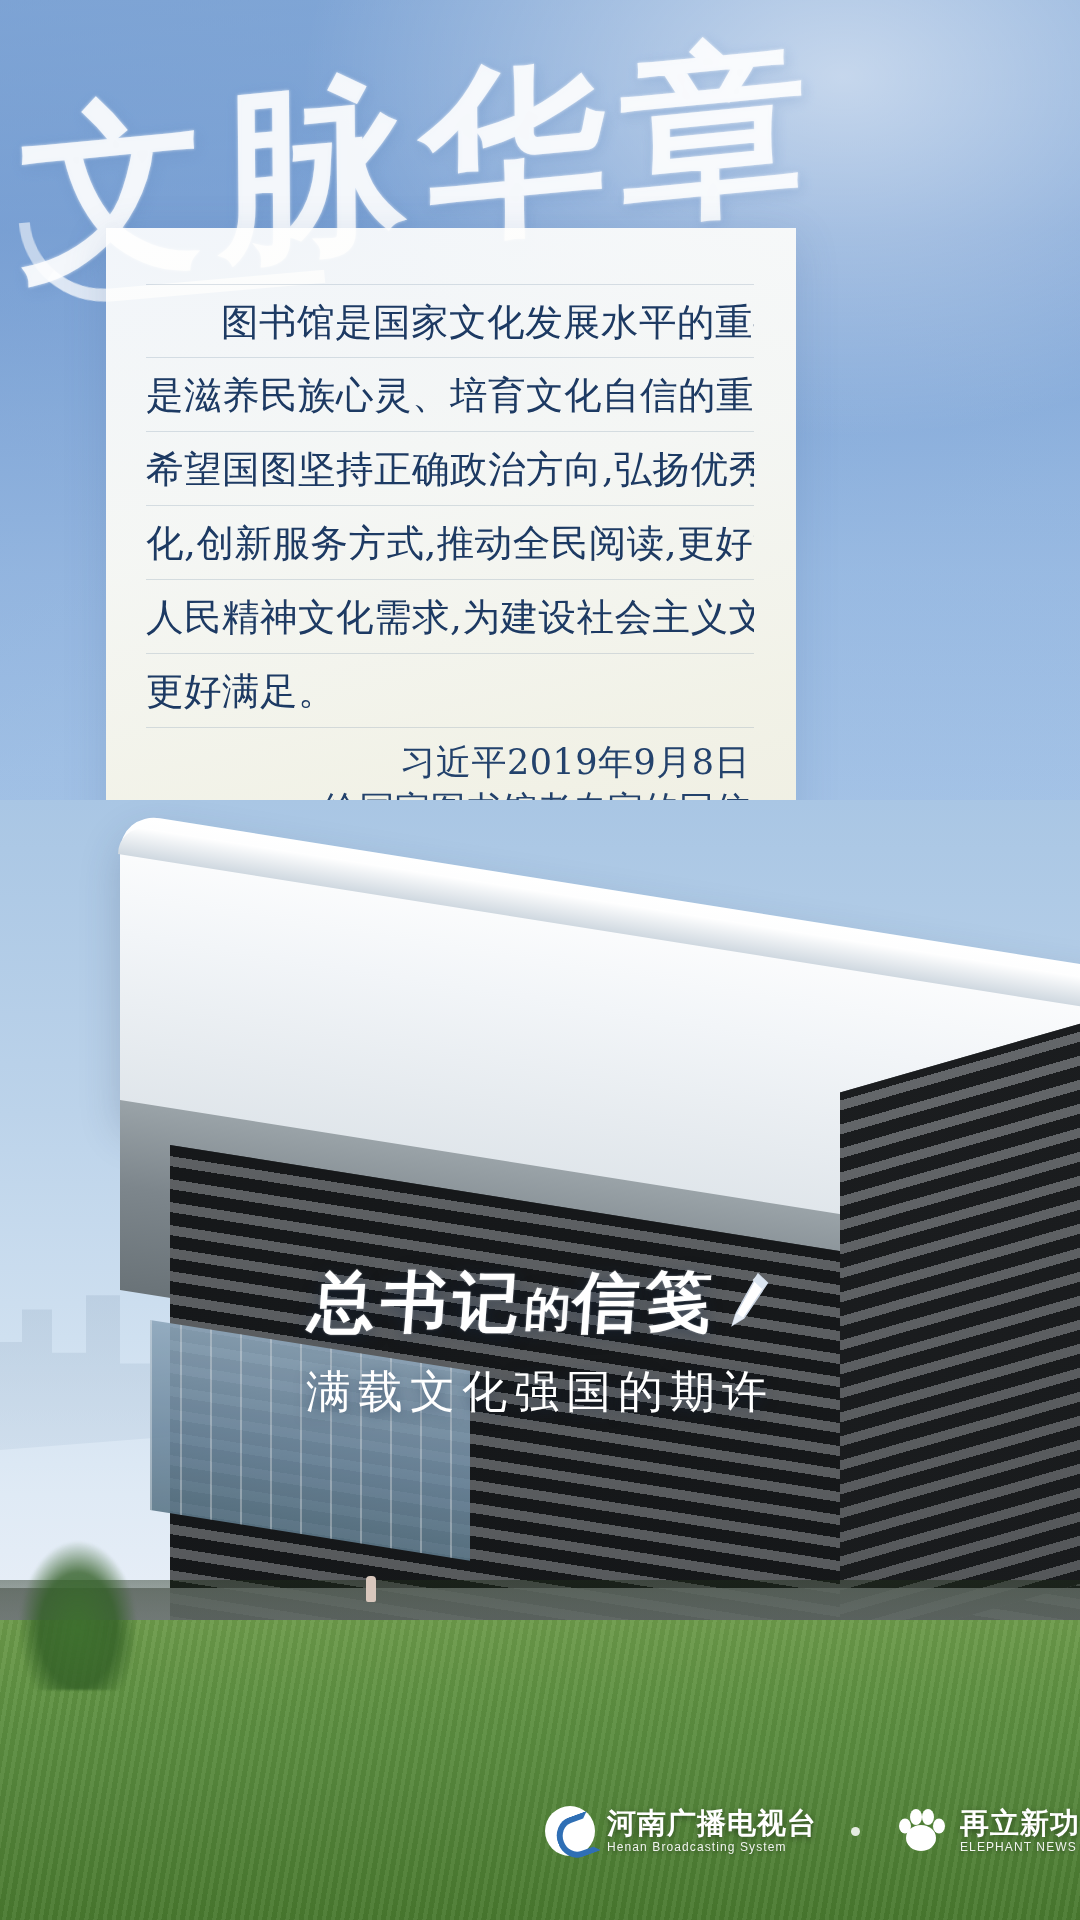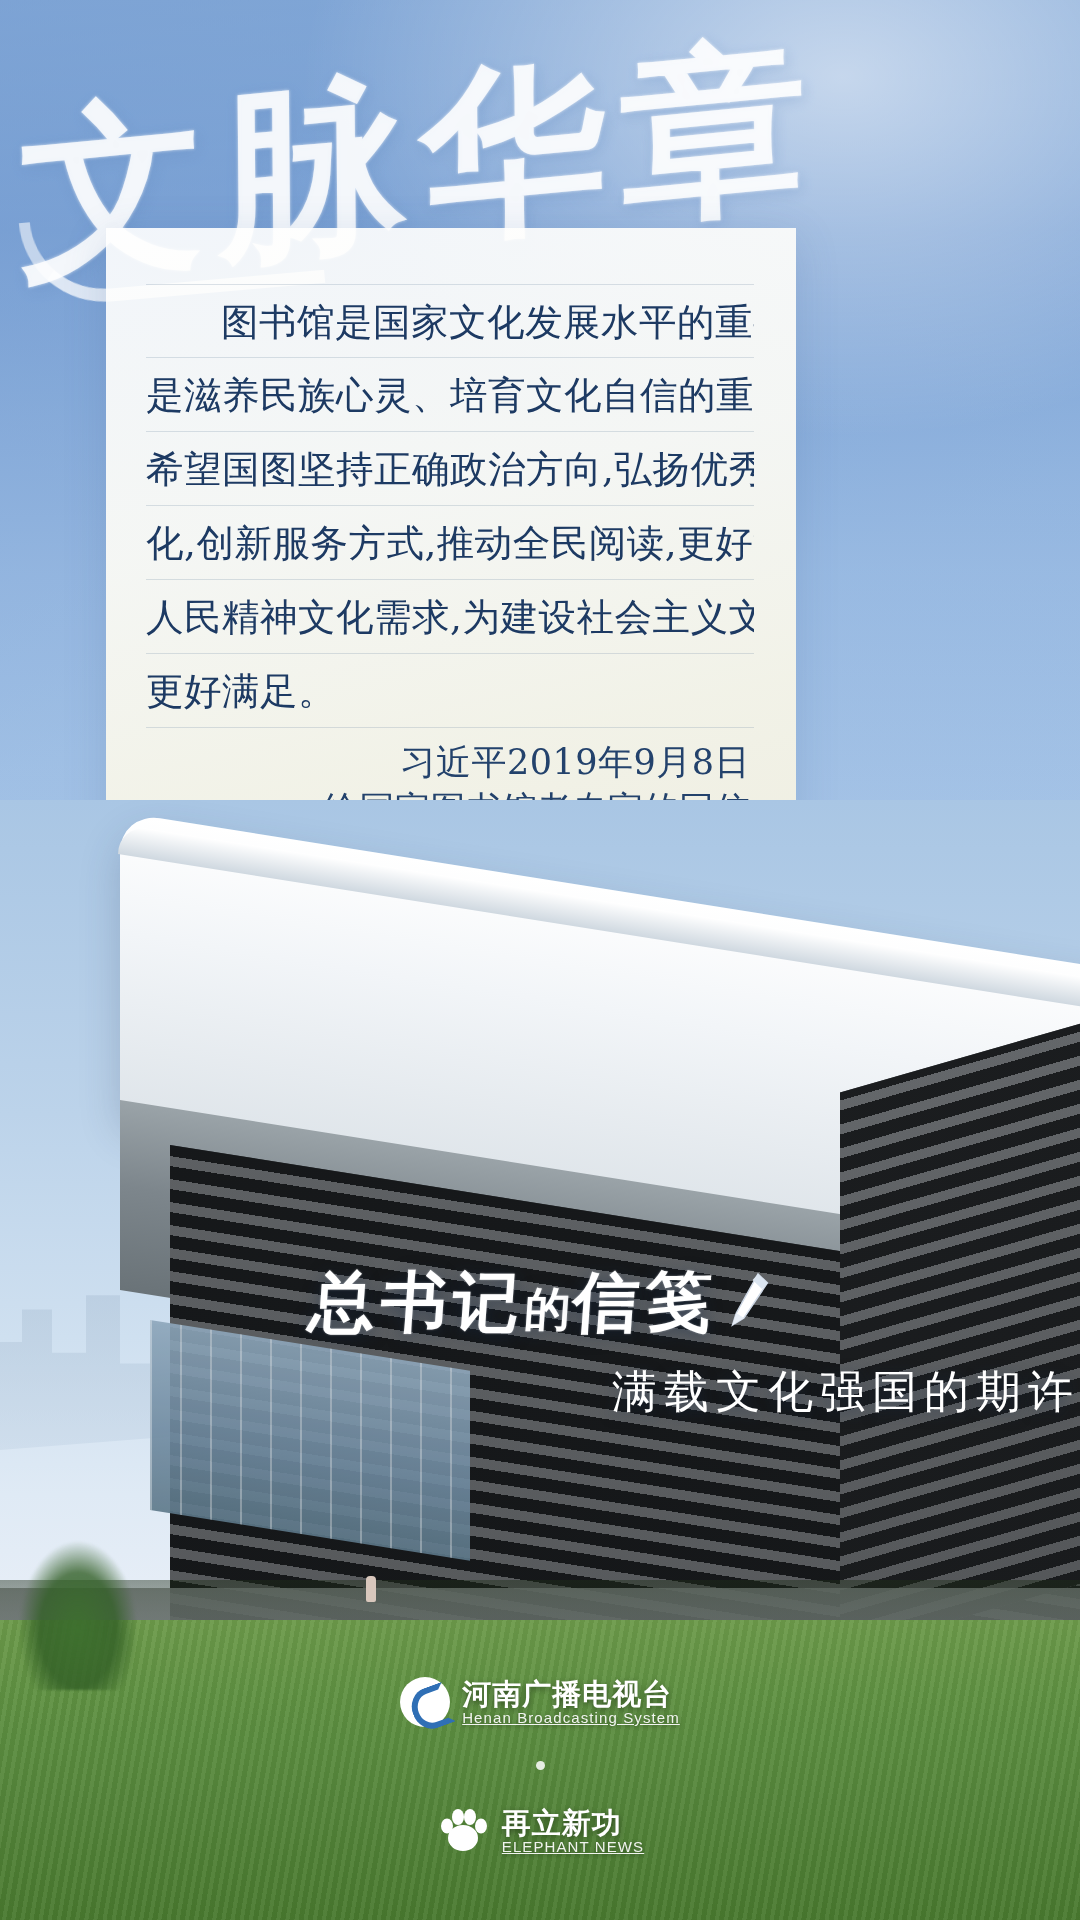--- a/index.html
+++ b/index.html
@@ -285,34 +285,32 @@
     margin-left: 8px;
     vertical-align: -6px;
   }
   .headline-sub {
     margin-top: 14px;
     font-family: "DejaVu Serif", serif;
     font-size: 45px;
     color: #ffffff;
     letter-spacing: 7px;
     text-shadow: 0 3px 14px rgba(20,40,70,0.5);
-    text-align: right;
   }
 
   
   .footer {
     position: absolute;
     left: 0;
     bottom: 62px;
     width: 1080px;
     display: flex;
     align-items: center;
     justify-content: flex-end;
     gap: 34px;
-    flex-direction: column;
   }
   .logo-group { display: flex; align-items: center; gap: 12px; }
   .logo-mark-henan {
     width: 50px; height: 50px;
     border-radius: 50%;
     background: #ffffff;
     position: relative;
     flex: none;
   }
   .logo-mark-henan::after {
@@ -329,25 +327,24 @@
     color: #ffffff;
     font-family: "DejaVu Serif", serif;
     font-size: 29px;
     font-weight: 700;
     letter-spacing: 1px;
     line-height: 32px;
     text-shadow: 0 2px 6px rgba(0,0,0,0.45);
   }
   .logo-text-en {
     color: rgba(255,255,255,0.92);
-    font-size: 15px;
+    font-size: 12px;
     letter-spacing: 1.1px;
     line-height: 16px;
     text-shadow: 0 1px 4px rgba(0,0,0,0.4);
-    text-decoration: underline;
   }
   .divider-dot {
     width: 9px; height: 9px;
     border-radius: 50%;
     background: rgba(255,255,255,0.85);
   }
   .logo-mark-elephant {
     width: 54px; height: 54px;
     flex: none;
   }

